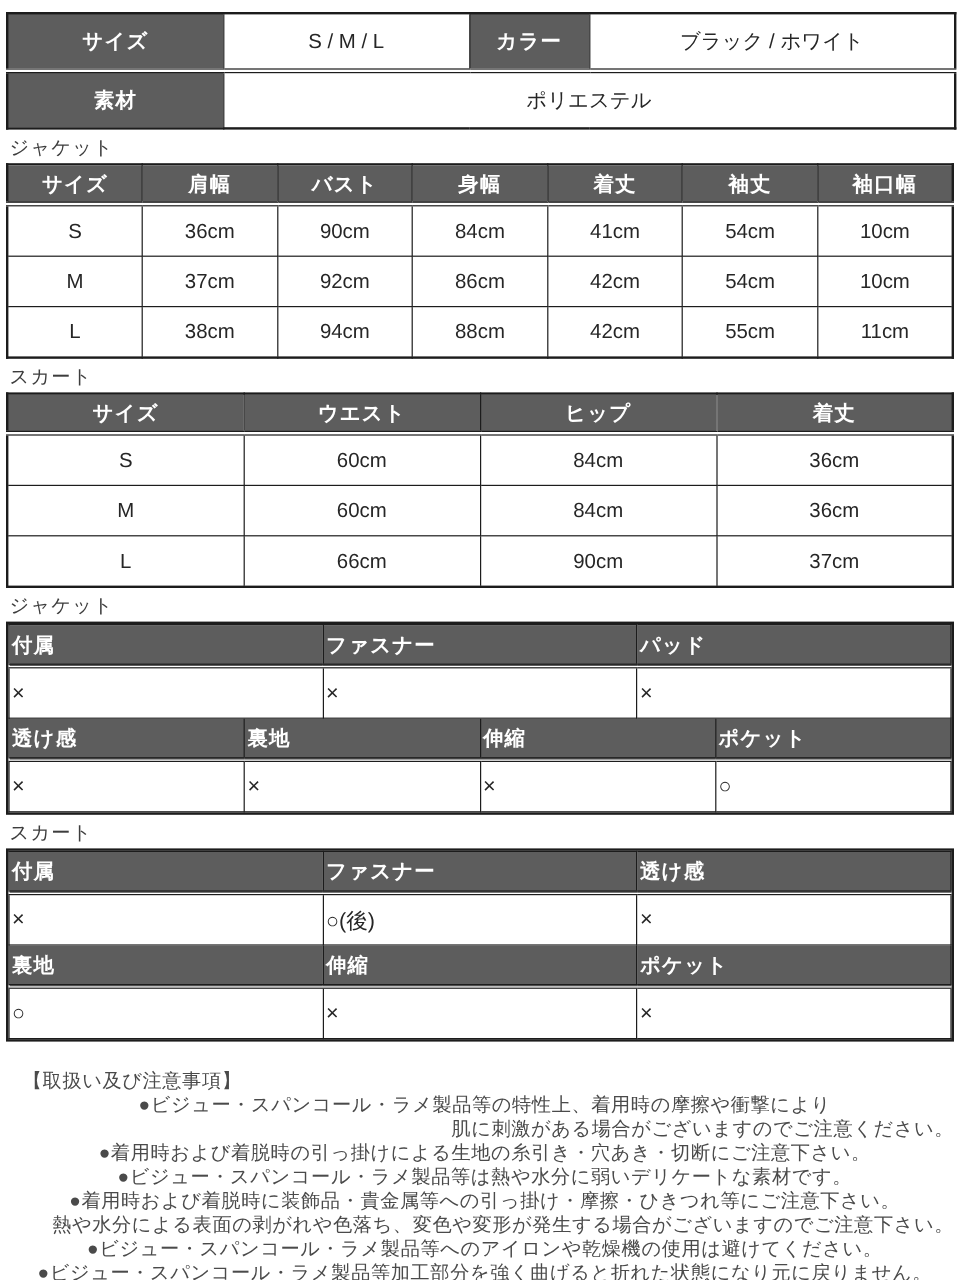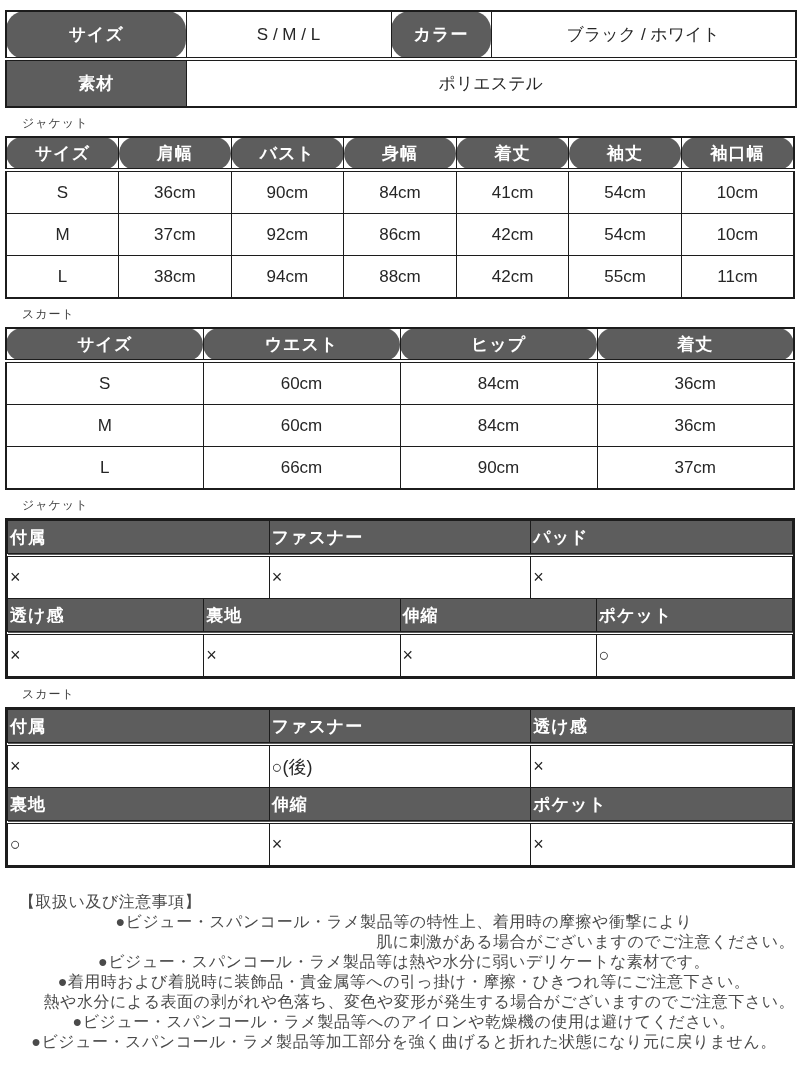--- a/index.html
+++ b/index.html
@@ -35,21 +35,21 @@
     overflow:hidden;
     white-space:nowrap;
   }
   table.tbl th{
     background:var(--header-bg);
     color:var(--header-text);
     font-weight:bold;
     letter-spacing:1px;
   }
   
-  tr.hdr th{border-bottom:4px double var(--border);border-radius:19px;}
+  tr.hdr th{border-bottom:4px double var(--border);}
   
   .top th,.top td{height:45px;}
   .top tr.hdr th,.top tr.hdr td{border-bottom:4px double var(--border);}
   
   .meas th{height:30px;}
   .meas td{height:41px;}
   
   .featbox{
     width:790px;box-sizing:border-box;
     border:2px solid var(--border);
@@ -68,23 +68,23 @@
   .featbox th{
     background:var(--header-bg);
     color:var(--header-text);
     font-weight:bold;height:32px;letter-spacing:1px;
     border-bottom:4px double var(--border);
   }
   .featbox td{height:41px;font-size:18px;}
   .featbox table.second tr:first-child th{border-top:0;}
 
   .section-label{
-    font-size:12px;
+    font-size:16px;
     color:#3d3d3d;
-    margin:6px 0 3px 17px;
+    margin:6px 0 3px 3px;
     line-height:19px;
     letter-spacing:1px;
   }
 
   .notes{
     margin-top:22px;
     font-size:16px;
     line-height:20px;
     color:var(--note-text);
     letter-spacing:0.5px;
@@ -259,20 +259,21 @@
         <td>×</td>
       </tr>
     </tbody>
       </table>
   </div>
 
   <div class="notes">
     <div class="n-title">【取扱い及び注意事項】</div>
     <div class="n-bullet">●ビジュー・スパンコール・ラメ製品等の特性上、着用時の摩擦や衝撃により</div>
     <div class="n-cont">肌に刺激がある場合がございますのでご注意ください。</div>
+    <div class="n-bullet">●着用時および着脱時の引っ掛けによる生地の糸引き・穴あき・切断にご注意下さい。</div>
     <div class="n-bullet">●ビジュー・スパンコール・ラメ製品等は熱や水分に弱いデリケートな素材です。</div>
     <div class="n-bullet">●着用時および着脱時に装飾品・貴金属等への引っ掛け・摩擦・ひきつれ等にご注意下さい。</div>
     <div class="n-cont">熱や水分による表面の剥がれや色落ち、変色や変形が発生する場合がございますのでご注意下さい。</div>
     <div class="n-bullet">●ビジュー・スパンコール・ラメ製品等へのアイロンや乾燥機の使用は避けてください。</div>
     <div class="n-bullet">●ビジュー・スパンコール・ラメ製品等加工部分を強く曲げると折れた状態になり元に戻りません。</div>
 
   </div>
 
 </div>
 

